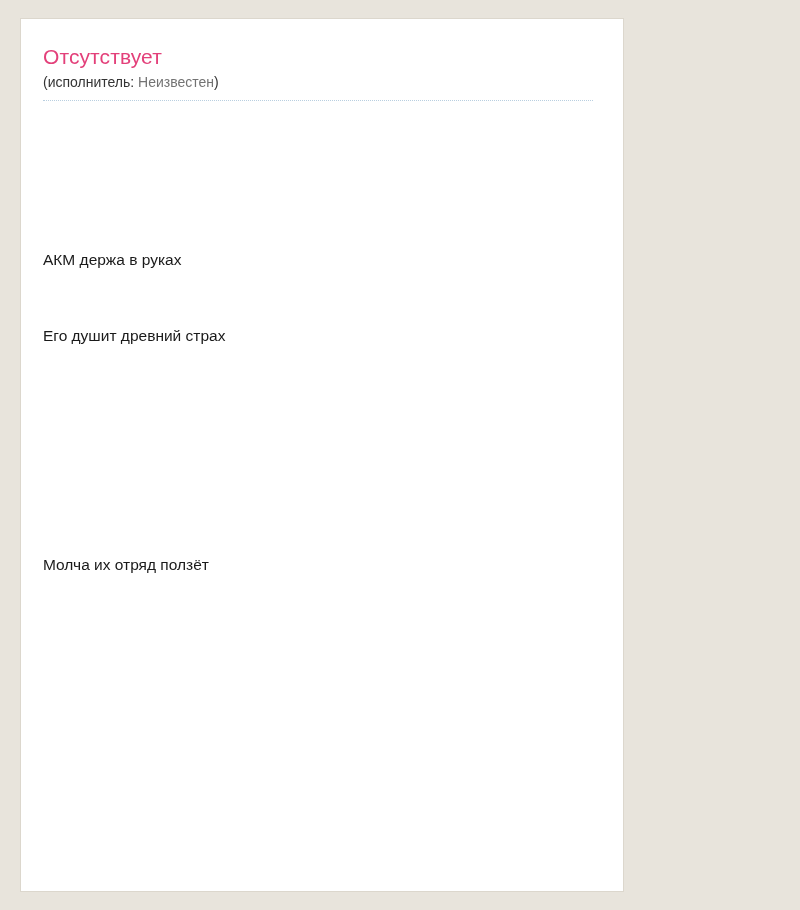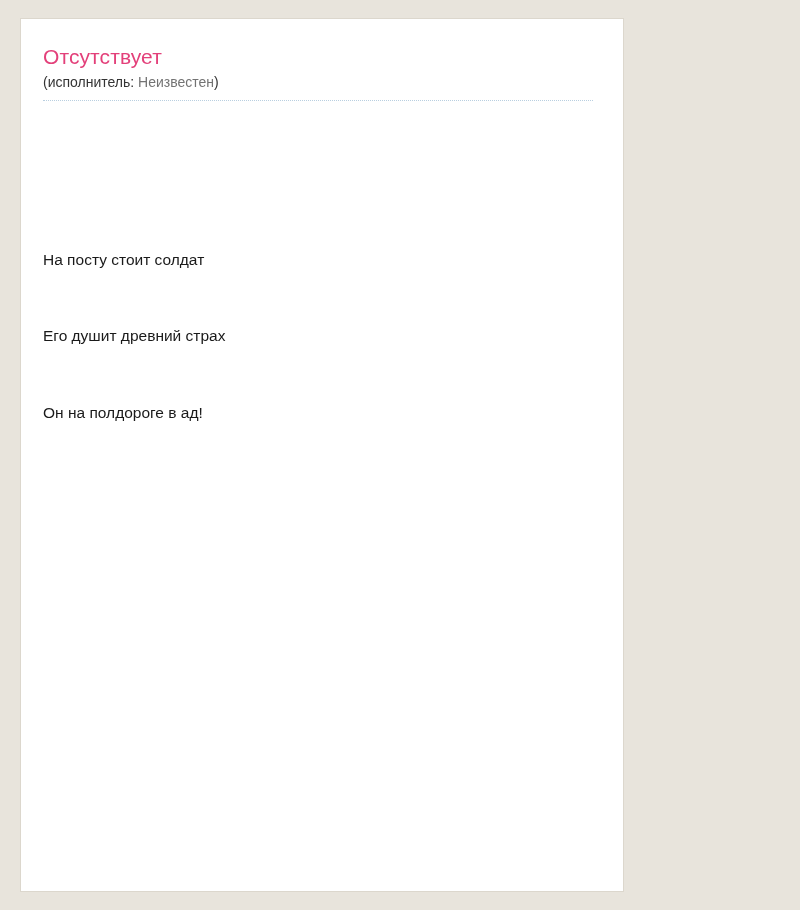--- a/index.html
+++ b/index.html
@@ -78,26 +78,26 @@
 
     <h1 class="song-title">Отсутствует</h1>
 
     <div class="artist-line">
       <span class="paren">(исполнитель: </span><a class="artist-link" href="#">Неизвестен</a><span class="paren">)</span>
     </div>
 
     <div class="lyrics">
 
       <div class="stanza">
-        <div class="line">На посту стоит солдат</div>
+        <div class="line">АКМ держа в руках</div>
         <div class="line">Его душит древний страх</div>
-        <div class="line">Он на полдороге в ад!</div>
       </div>
 
       <div class="stanza">
+        <div class="line">Молча их отряд ползёт</div>
         
       </div>
 
       
 
       
 
       
 
       

